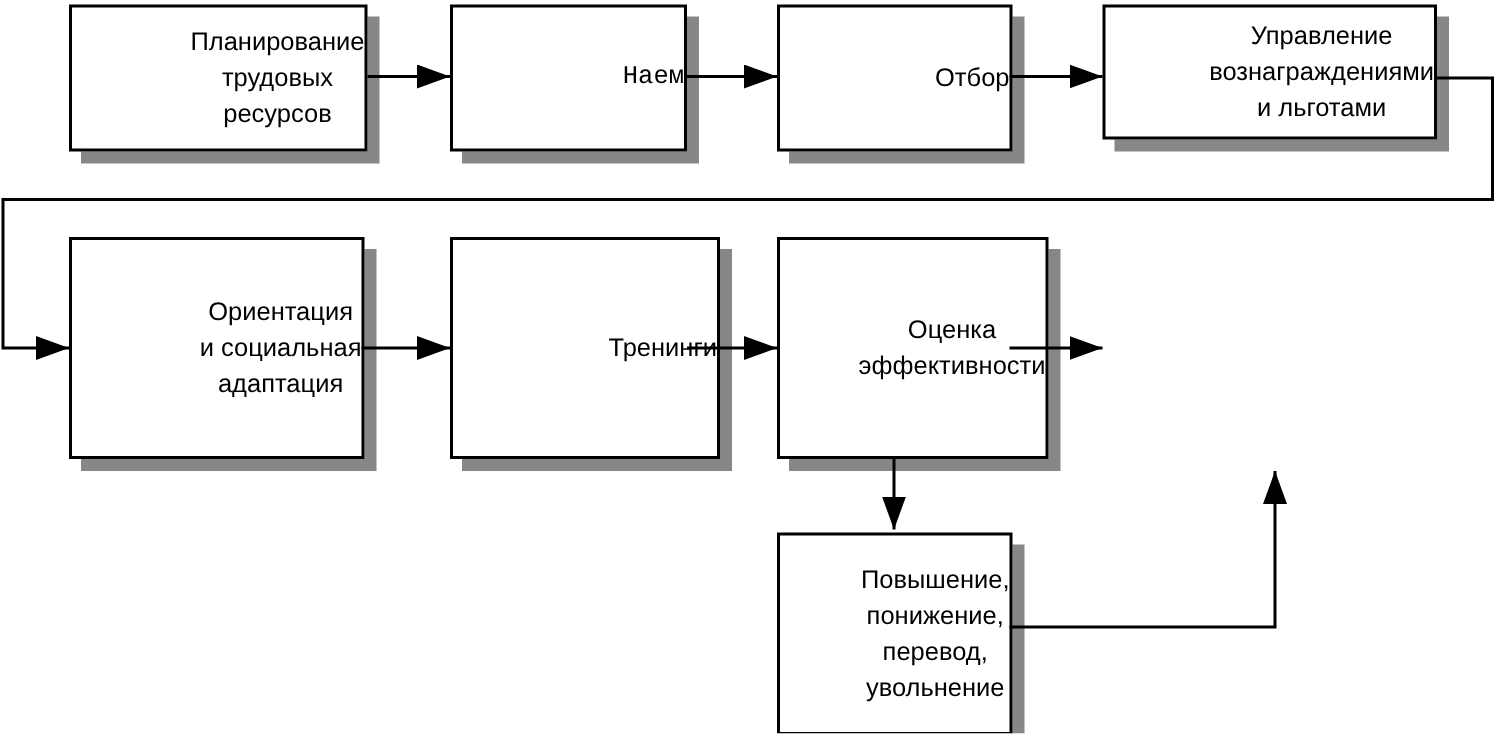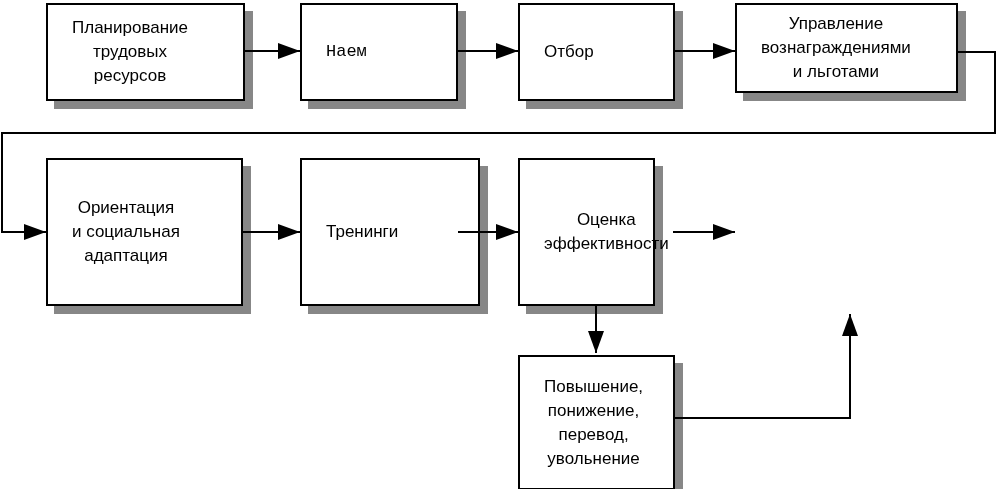--- a/index.html
+++ b/index.html
@@ -20,22 +20,21 @@
     overflow:hidden;
   }
   .box{
     position:absolute;
     box-sizing:border-box;
     background:var(--box_fill);
     border:2px solid var(--box_border);
     box-shadow:8px 8px 0 var(--shadow);
     display:flex;
     align-items:center;
-    justify-content:flex-start;
-    padding-left:24px;
+    justify-content:flex-end;
   }
   .box-label{
     display:block;
     white-space:pre-line;
     text-align:center;
     color:var(--text);
     font-size:17px;
     line-height:24px;
   }
   #connector-layer{
@@ -79,21 +78,21 @@
   <div class="box" style="left:46px;top:158px;width:197px;height:148px;">
     <span class="box-label">Ориентация
 и социальная
 адаптация</span>
   </div>
 
   <div class="box" style="left:300px;top:158px;width:180px;height:148px;">
     <span class="box-label">Тренинги</span>
   </div>
 
-  <div class="box" style="left:518px;top:158px;width:137px;height:148px;">
+  <div class="box" style="left:518px;top:158px;width:181px;height:148px;">
     <span class="box-label">Оценка
 эффективности</span>
   </div>
 
 
   <div class="box" style="left:518px;top:355px;width:157px;height:135px;">
     <span class="box-label">Повышение,
 понижение,
 перевод,
 увольнение</span>

